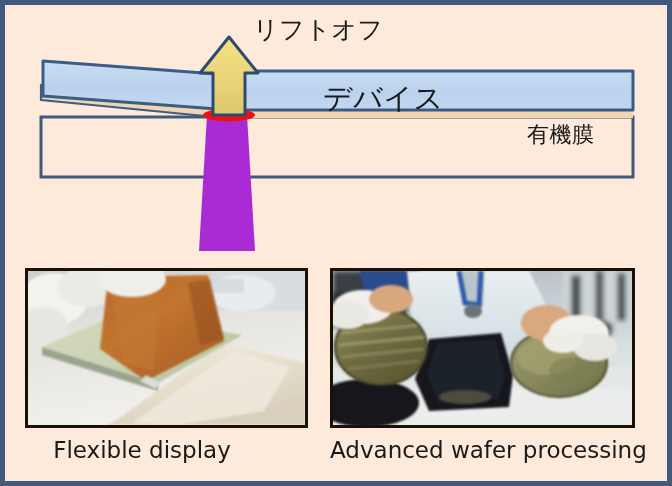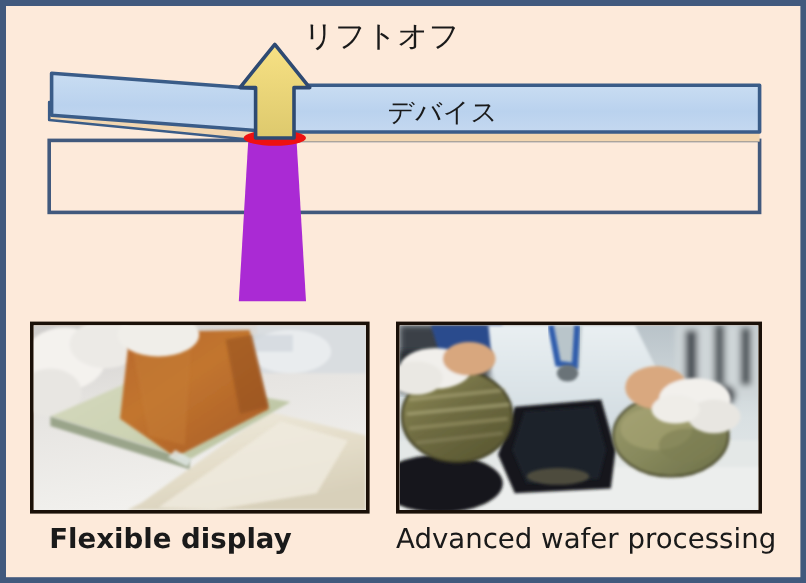--- a/index.html
+++ b/index.html
@@ -35,21 +35,21 @@
     font-weight: 500;
   }
 
   #label-liftoff {
     left: 248px; top: 8px;
     font-size: 25px;
     letter-spacing: 0.5px;
   }
   #label-device {
     left: 318px; top: 74px;
-    font-size: 22px;
+    font-size: 29px;
     letter-spacing: 0.5px;
   }
   #label-glass {
     left: 325px; top: 126px;
     font-size: 26px;
     letter-spacing: 0.5px;
   }
   #label-organic {
     left: 522px; top: 115px;
     font-size: 22px;
@@ -73,21 +73,21 @@
   }
   .caption {
     text-align: center;
     font-family: "DejaVu Sans", sans-serif;
     font-size: 23px;
     color: #1a1a1a;
     margin-top: 9px;
     white-space: nowrap;
   }
 
-  #panel-left  { left: 20px;  top: 263px; width: 234px; font-weight: bold; }
+  #panel-left  { left: 20px;  top: 263px; width: 234px; }
   #panel-right { left: 325px; top: 263px; width: 305px; }
   #photo-left  { width: 283px; height: 160px; }
   #photo-right { width: 305px; height: 160px; }
 </style>
 </head>
 <body>
 
 <div id="slide">
 
   <div id="schematic">
@@ -116,20 +116,21 @@
 
       <polygon points="38,56 212,69 212,104 38,91" fill="url(#devGrad)" stroke="#3a5c88" stroke-width="3" stroke-linejoin="round"></polygon>
 
       <ellipse cx="224" cy="110" rx="26" ry="6.5" fill="#ee1111"></ellipse>
 
       <polygon points="224,32 253,68 240,68 240,110 208,110 208,68 195,68" fill="url(#arrowGrad)" stroke="#2e4a72" stroke-width="3" stroke-linejoin="round"></polygon>
     </svg>
 
     <div class="jp-label" id="label-liftoff">リフトオフ</div>
     <div class="jp-label" id="label-device">デバイス</div>
+    <div class="jp-label" id="label-organic">有機膜</div>
   </div>
 
   <div class="photo-panel" id="panel-left">
     <div class="photo-frame" id="photo-left">
       <svg width="277" height="154" viewBox="0 0 277 154" preserveAspectRatio="none" xmlns="http://www.w3.org/2000/svg">
         <defs>
           <linearGradient id="bgL" x1="0" y1="0" x2="0.3" y2="1">
             <stop offset="0%" stop-color="#cfcdcb"></stop>
             <stop offset="45%" stop-color="#e6e4e1"></stop>
             <stop offset="100%" stop-color="#f2f1ee"></stop>

